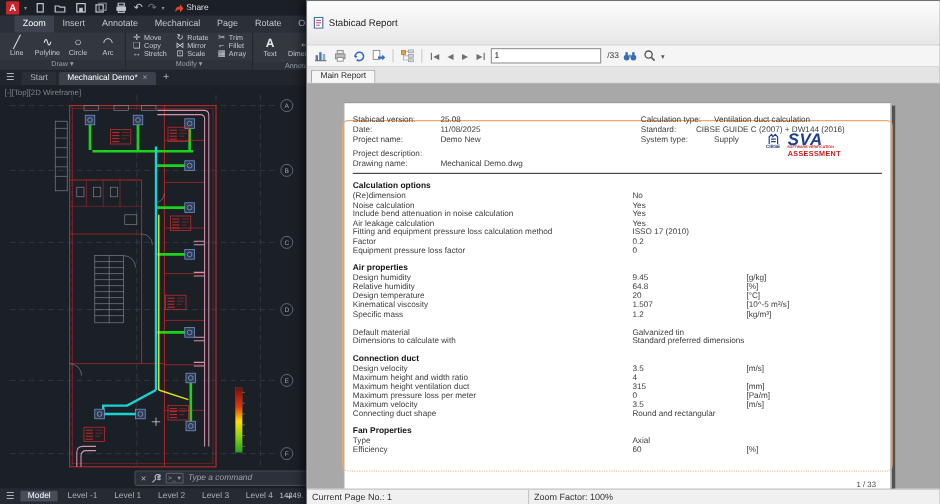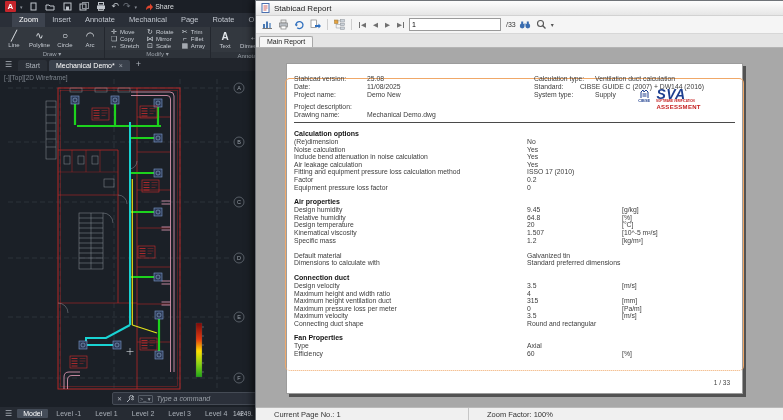--- a/index.html
+++ b/index.html
@@ -43,21 +43,21 @@
   .lham{font-size:8px;margin-right:5px;color:#aeb4bc}
   .ltab{padding:1px 6px;white-space:nowrap}
   .ltab.active{background:#454d59;color:#fff;border-radius:1px}
   .ltab:not(:last-child)::after{content:"";}
   .ltabs .ltab + .ltab{margin-left:2px}
   .ltabs .ltab:not(.active){color:#aab0b8}
   .lplus{padding:0 5px;font-size:9px;color:#b6bcc4}
   .coords{position:absolute;left:233px;bottom:3px;font-size:6.5px;color:#c3c8ce}
   
   .sr{position:absolute;left:255px;top:0;width:528px;height:420px;background:#f0f0f0;border:1px solid #6f7378;box-shadow:-3px 0 7px rgba(0,0,0,.55);display:flex;flex-direction:column}
-  .sr-title{height:14px;display:flex;align-items:center;gap:4px;padding:0 5px;font-size:8px;color:#222;background:linear-gradient(#fdfdfd,#e6e6e6);border-bottom:1px solid #d2d2d2}
+  .sr-title{height:14px;display:flex;align-items:center;gap:4px;padding:11px 5px;font-size:8px;color:#222;background:linear-gradient(#fdfdfd,#e6e6e6);border-bottom:1px solid #d2d2d2}
   .sr-toolbar{height:17px;background:#f5f5f5;border-bottom:1px solid #d7d7d7;display:flex;align-items:center;gap:3px;padding:0 5px}
   .tbtn{width:13px;height:13px;display:flex;align-items:center;justify-content:center}
   .tsep{width:1px;height:11px;background:#cfcfcf;margin:0 2px}
   .navbtn{font-size:6.5px;color:#707070;display:flex;align-items:center;gap:1px;padding:0 2px}
   .navbar{width:1px;height:6px;background:#707070}
   .pageinput{width:86px;height:11px;border:1px solid #9a9a9a;background:#fff;font-size:7px;padding:0 2px;font-family:"Liberation Sans",sans-serif}
   .ptotal{font-size:7px;color:#333;margin-left:2px}
   .zcaret{font-size:6px;color:#555}
   .sr-tabs{height:13px;background:#e4e4e4;border-bottom:1px solid #b4b4b4;display:flex;align-items:flex-end;padding-left:3px}
   .sr-tab{font-size:7px;padding:1px 7px 2px;background:#f6f6f6;border:1px solid #a8a8a8;border-bottom:none;border-radius:2px 2px 0 0;color:#222}
@@ -77,21 +77,21 @@
   .rrow{display:flex;font-size:6.8px;line-height:7.6px;min-height:7.6px}
   .rl{width:233px}.rv{width:95px}.ru{flex:1}
   .pfoot{position:absolute;right:12px;bottom:7px;font-size:6.5px;color:#444}
   .svalogo{position:absolute;right:8px;top:24px;display:flex;gap:3px;align-items:flex-start}
   .cibse{display:flex;flex-direction:column;align-items:center}
   .cibse-t{font-size:6px;transform:scale(.65);transform-origin:center top;font-weight:bold;color:#1e3f8f;line-height:5px}
   .sva-t{font-size:14px;font-weight:bold;font-style:italic;color:#1e3f8f;line-height:12px;letter-spacing:.5px}
   .sva-s1{font-size:6px;transform:scale(.5);transform-origin:left top;font-weight:bold;color:#c41e1e;line-height:4px;white-space:nowrap}
   .sva-s2{font-size:6px;font-weight:bold;color:#c41e1e;line-height:6px;letter-spacing:.3px}
   .sr-status{height:13px;background:#f0f0f0;border-top:1px solid #b9b9b9;display:flex;font-size:7.5px;color:#333}
-  .scell{border-right:1px solid #c6c6c6;padding:0 18px;display:flex;align-items:center}
+  .scell{border-right:1px solid #c6c6c6;padding:0 4px;display:flex;align-items:center}
   .scell.c1{width:176px}.scell.c2{width:174px}.scell.c3{flex:1;border-right:none}
 </style>
 </head>
 <body>
 
 <div class="acad">
   <div class="acad-title">
     <span class="alogo">A</span>
     <span style="font-size:5px;color:#8b9199">▾</span>
     <span class="qat">

